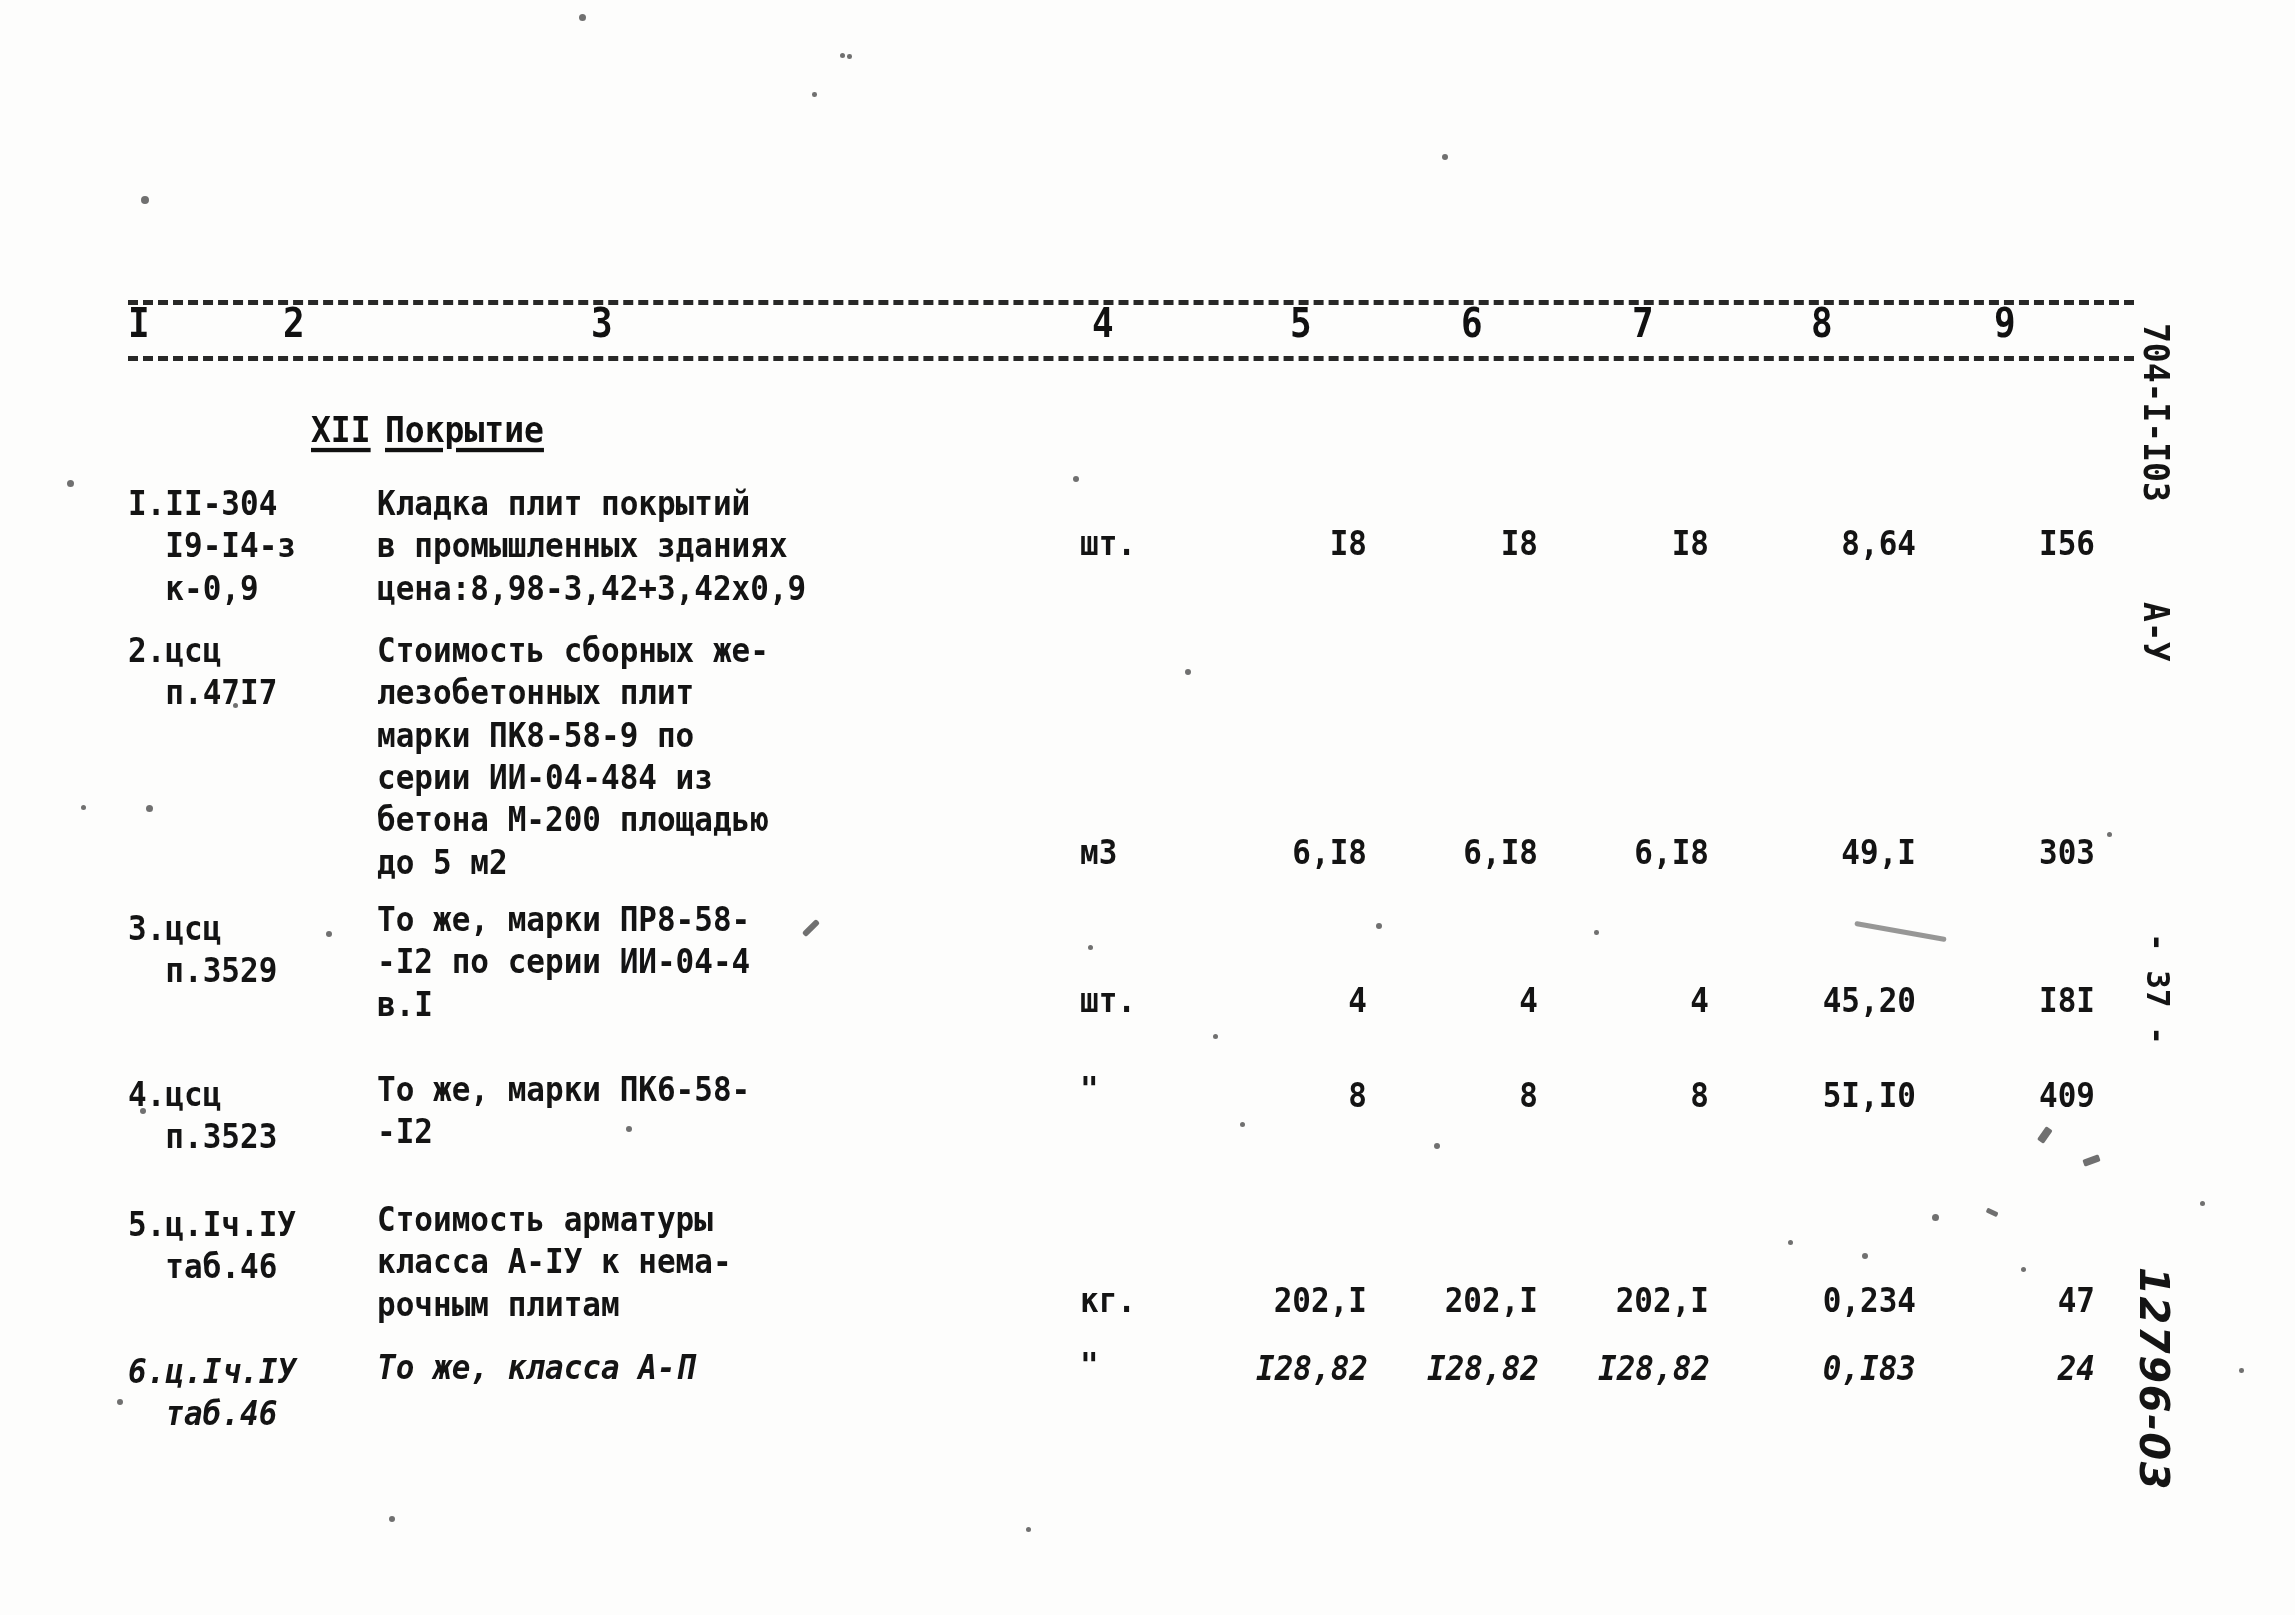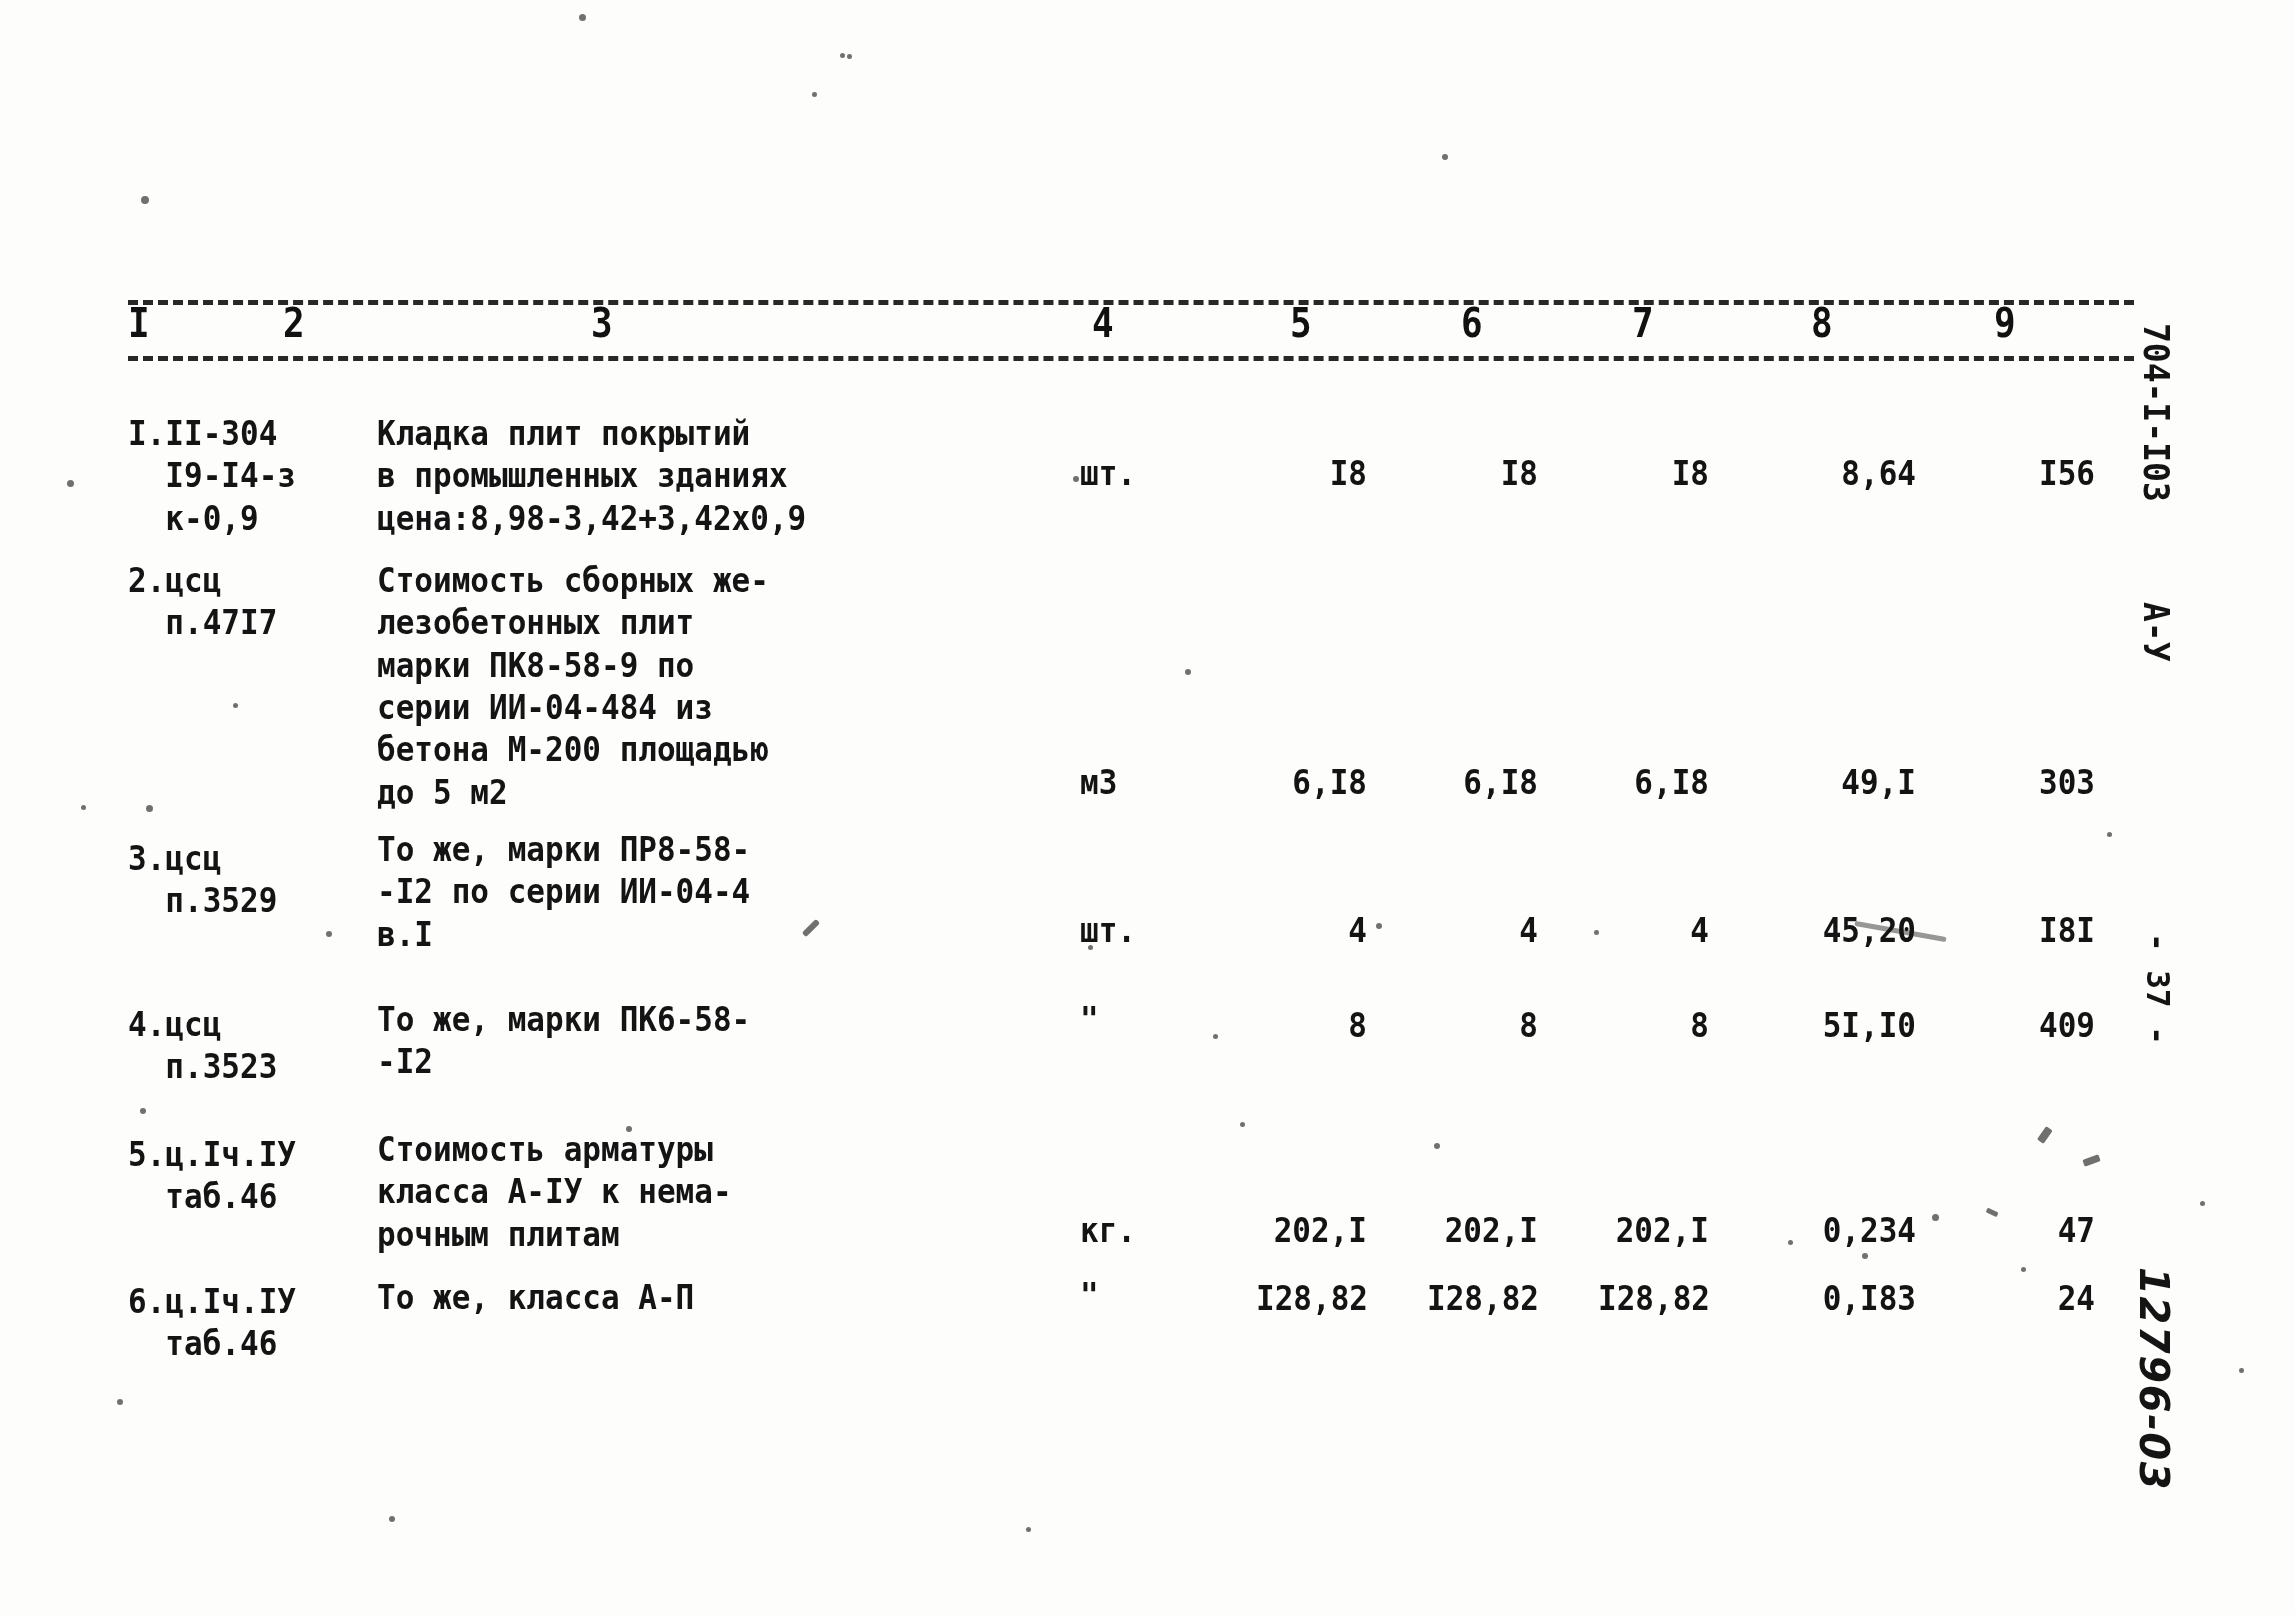--- a/index.html
+++ b/index.html
@@ -207,20 +207,24 @@
       <span class="colnum" style="left:1333px;">6</span>
       <span class="colnum" style="left:1504px;">7</span>
       <span class="colnum" style="left:1683px;">8</span>
       <span class="colnum" style="left:1866px;">9</span>
     </div>
 
     <div class="rule bottom"></div>
 
     <div class="tbody">
 
+      <div class="row" style="height:70px;">
+        <span class="sec-title sec-num" style="top:22px;">XII</span>
+        <span class="sec-title sec-name" style="top:22px;">Покрытие</span>
+      </div>
 
       <div class="row" style="height:155px;">
         <span class="cell c1" style="top:25px;">I.II-304
   I9-I4-з
   к-0,9</span>
         <span class="cell c3" style="top:25px;">Кладка плит покрытий
 в промышленных зданиях
 цена:8,98-3,42+3,42х0,9</span>
         <span class="cell c4" style="top:65px;">шт.</span>
         <span class="cell c5" style="top:65px;">I8</span>
@@ -281,21 +285,21 @@
 класса А-IУ к нема-
 рочным плитам</span>
         <span class="cell c4" style="top:92px;">кг.</span>
         <span class="cell c5" style="top:92px;">202,I</span>
         <span class="cell c6" style="top:92px;">202,I</span>
         <span class="cell c7" style="top:92px;">202,I</span>
         <span class="cell c8" style="top:92px;">0,234</span>
         <span class="cell c9" style="top:92px;">47</span>
       </div>
 
-      <div class="row" style="height:124px;">
+      <div class="row" style="height:124px;font-style:italic;">
         <span class="cell c1" style="top:11px;">6.ц.Iч.IУ
   таб.46</span>
         <span class="cell c3" style="top:6.2px;">То же, класса А-П</span>
         <span class="cell c4" style="top:4.7px;">"</span>
         <span class="cell c5" style="top:7.8px;left:1053px;width:187px;">I28,82</span>
         <span class="cell c6" style="top:7.8px;left:1224px;width:187px;">I28,82</span>
         <span class="cell c7" style="top:7.8px;left:1395px;width:187px;">I28,82</span>
         <span class="cell c8" style="top:7.8px;">0,I83</span>
         <span class="cell c9" style="top:7.8px;">24</span>
       </div>

